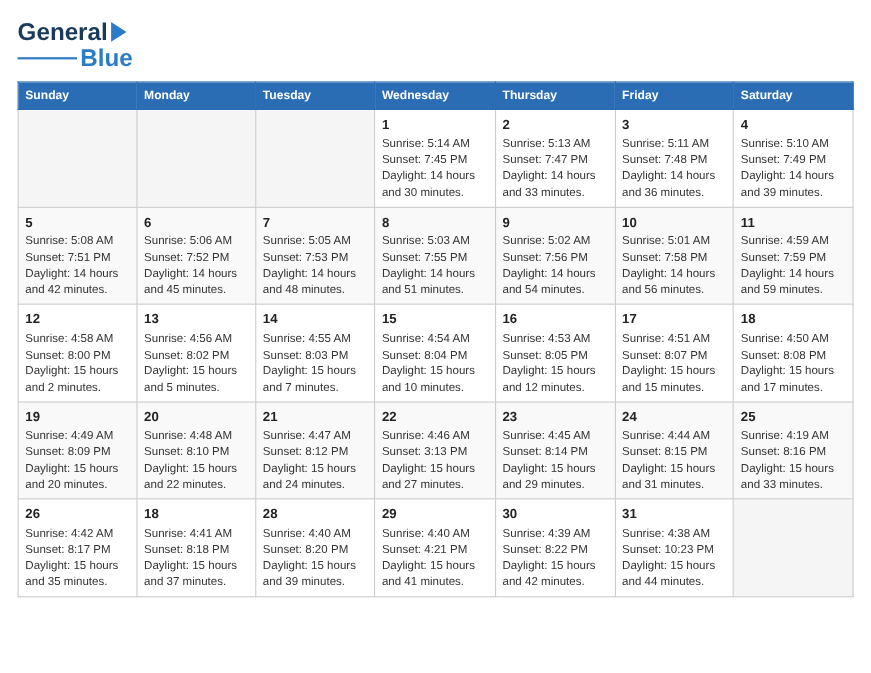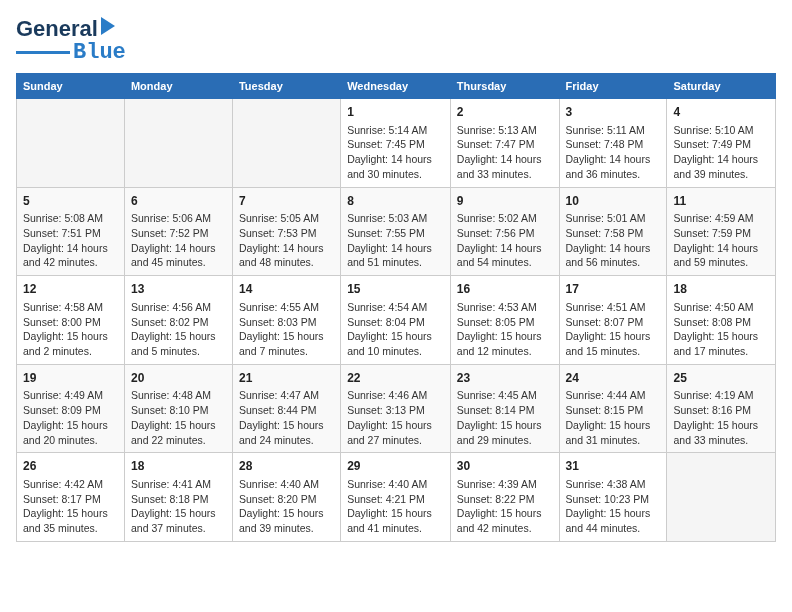--- a/index.html
+++ b/index.html
@@ -74,29 +74,29 @@
     .day-info {
       color: #333;
       font-size: 10.5px;
     }
   </style>
 </head>
 <body>
 
 <div class="header">
   <div class="logo">
-  <div style="display:flex;">
+  <div style="display:flex;align-items:center;">
     <span style="font-size:22px;font-weight:bold;color:#1a3a5c;">General</span>
     <svg width="18" height="20" viewBox="0 0 18 20" style="margin-left:1px;">
       <polygon points="2,1 16,10 2,19" fill="#2a7cc7"></polygon>
     </svg>
   </div>
   <div style="display:flex;align-items:center;margin-top:-2px;">
     <div style="width:54px;height:2.5px;background:#2a7cc7;"></div>
-    <span style="font-size:22px;font-weight:bold;color:#2a7cc7;margin-left:3px;font-family:Liberation Mono, monospace;">Blue</span>
+    <span style="font-size:22px;font-weight:bold;color:#2a7cc7;margin-left:3px;">Blue</span>
   </div>
 </div>
   <div class="title-block">
     <div class="month-title"></div>
     <div class="location-title"></div>
   </div>
 </div>
 
 <table class="calendar">
   <thead>
@@ -134,21 +134,21 @@
         <td><span class="day-num">13</span><span class="day-info">Sunrise: 4:56 AM</span><br><span class="day-info">Sunset: 8:02 PM</span><br><span class="day-info">Daylight: 15 hours and 5 minutes.</span></td>
         <td><span class="day-num">14</span><span class="day-info">Sunrise: 4:55 AM</span><br><span class="day-info">Sunset: 8:03 PM</span><br><span class="day-info">Daylight: 15 hours and 7 minutes.</span></td>
         <td><span class="day-num">15</span><span class="day-info">Sunrise: 4:54 AM</span><br><span class="day-info">Sunset: 8:04 PM</span><br><span class="day-info">Daylight: 15 hours and 10 minutes.</span></td>
         <td><span class="day-num">16</span><span class="day-info">Sunrise: 4:53 AM</span><br><span class="day-info">Sunset: 8:05 PM</span><br><span class="day-info">Daylight: 15 hours and 12 minutes.</span></td>
         <td><span class="day-num">17</span><span class="day-info">Sunrise: 4:51 AM</span><br><span class="day-info">Sunset: 8:07 PM</span><br><span class="day-info">Daylight: 15 hours and 15 minutes.</span></td>
         <td><span class="day-num">18</span><span class="day-info">Sunrise: 4:50 AM</span><br><span class="day-info">Sunset: 8:08 PM</span><br><span class="day-info">Daylight: 15 hours and 17 minutes.</span></td>
       </tr>
       <tr>
         <td><span class="day-num">19</span><span class="day-info">Sunrise: 4:49 AM</span><br><span class="day-info">Sunset: 8:09 PM</span><br><span class="day-info">Daylight: 15 hours and 20 minutes.</span></td>
         <td><span class="day-num">20</span><span class="day-info">Sunrise: 4:48 AM</span><br><span class="day-info">Sunset: 8:10 PM</span><br><span class="day-info">Daylight: 15 hours and 22 minutes.</span></td>
-        <td><span class="day-num">21</span><span class="day-info">Sunrise: 4:47 AM</span><br><span class="day-info">Sunset: 8:44 PM</span><br><span class="day-info">Daylight: 15 hours and 24 minutes.</span></td>
+        <td><span class="day-num">21</span><span class="day-info">Sunrise: 4:47 AM</span><br><span class="day-info">Sunset: 8:12 PM</span><br><span class="day-info">Daylight: 15 hours and 24 minutes.</span></td>
         <td><span class="day-num">22</span><span class="day-info">Sunrise: 4:46 AM</span><br><span class="day-info">Sunset: 3:13 PM</span><br><span class="day-info">Daylight: 15 hours and 27 minutes.</span></td>
         <td><span class="day-num">23</span><span class="day-info">Sunrise: 4:45 AM</span><br><span class="day-info">Sunset: 8:14 PM</span><br><span class="day-info">Daylight: 15 hours and 29 minutes.</span></td>
         <td><span class="day-num">24</span><span class="day-info">Sunrise: 4:44 AM</span><br><span class="day-info">Sunset: 8:15 PM</span><br><span class="day-info">Daylight: 15 hours and 31 minutes.</span></td>
         <td><span class="day-num">25</span><span class="day-info">Sunrise: 4:19 AM</span><br><span class="day-info">Sunset: 8:16 PM</span><br><span class="day-info">Daylight: 15 hours and 33 minutes.</span></td>
       </tr>
       <tr>
         <td><span class="day-num">26</span><span class="day-info">Sunrise: 4:42 AM</span><br><span class="day-info">Sunset: 8:17 PM</span><br><span class="day-info">Daylight: 15 hours and 35 minutes.</span></td>
         <td><span class="day-num">18</span><span class="day-info">Sunrise: 4:41 AM</span><br><span class="day-info">Sunset: 8:18 PM</span><br><span class="day-info">Daylight: 15 hours and 37 minutes.</span></td>
         <td><span class="day-num">28</span><span class="day-info">Sunrise: 4:40 AM</span><br><span class="day-info">Sunset: 8:20 PM</span><br><span class="day-info">Daylight: 15 hours and 39 minutes.</span></td>
         <td><span class="day-num">29</span><span class="day-info">Sunrise: 4:40 AM</span><br><span class="day-info">Sunset: 4:21 PM</span><br><span class="day-info">Daylight: 15 hours and 41 minutes.</span></td>

